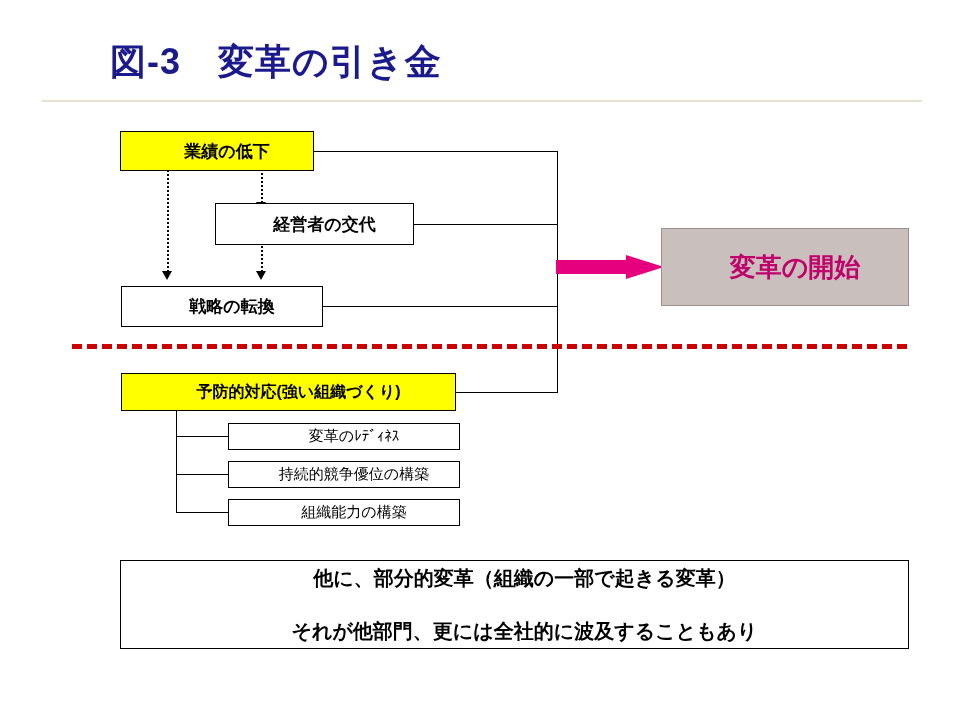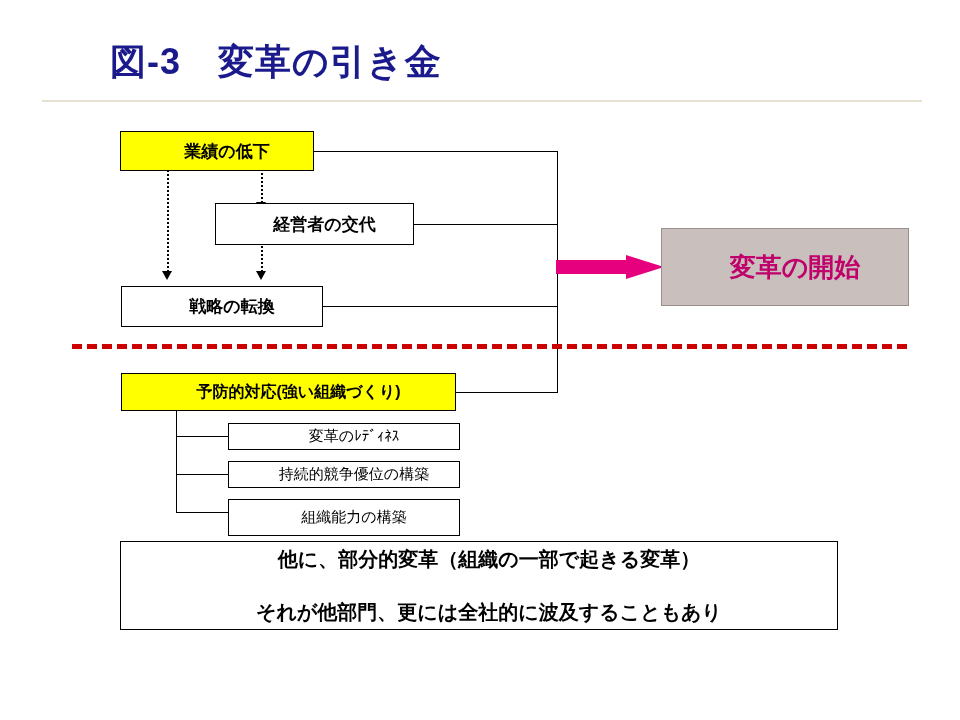--- a/index.html
+++ b/index.html
@@ -192,31 +192,31 @@
   </div>
 
   <div class="box box-sub" style="left:228px; top:423px; width:232px; height:27px;">
     <span>変革のﾚﾃﾞｨﾈｽ</span>
   </div>
 
   <div class="box box-sub" style="left:228px; top:461px; width:232px; height:27px;">
     <span>持続的競争優位の構築</span>
   </div>
 
-  <div class="box box-sub" style="left:228px; top:499px; width:232px; height:37px;">
+  <div class="box box-sub" style="left:228px; top:499px; width:232px; height:27px;">
     <span>組織能力の構築</span>
   </div>
 
   <div class="magenta-arrow">
     <div class="shaft"></div>
     <div class="head"></div>
   </div>
 
   <div class="box box-gray" style="left:661px; top:228px; width:248px; height:78px;">
     <span>変革の開始</span>
   </div>
 
-  <div class="box box-note" style="left:120px; top:541px; width:718px; height:89px;gap:24px;">
+  <div class="box box-note" style="left:120px; top:560px; width:789px; height:89px;gap:24px;">
     <span>他に、部分的変革（組織の一部で起きる変革）</span>
     <span>それが他部門、更には全社的に波及することもあり</span>
   </div>
 
 </div>
 
 </body></html>

